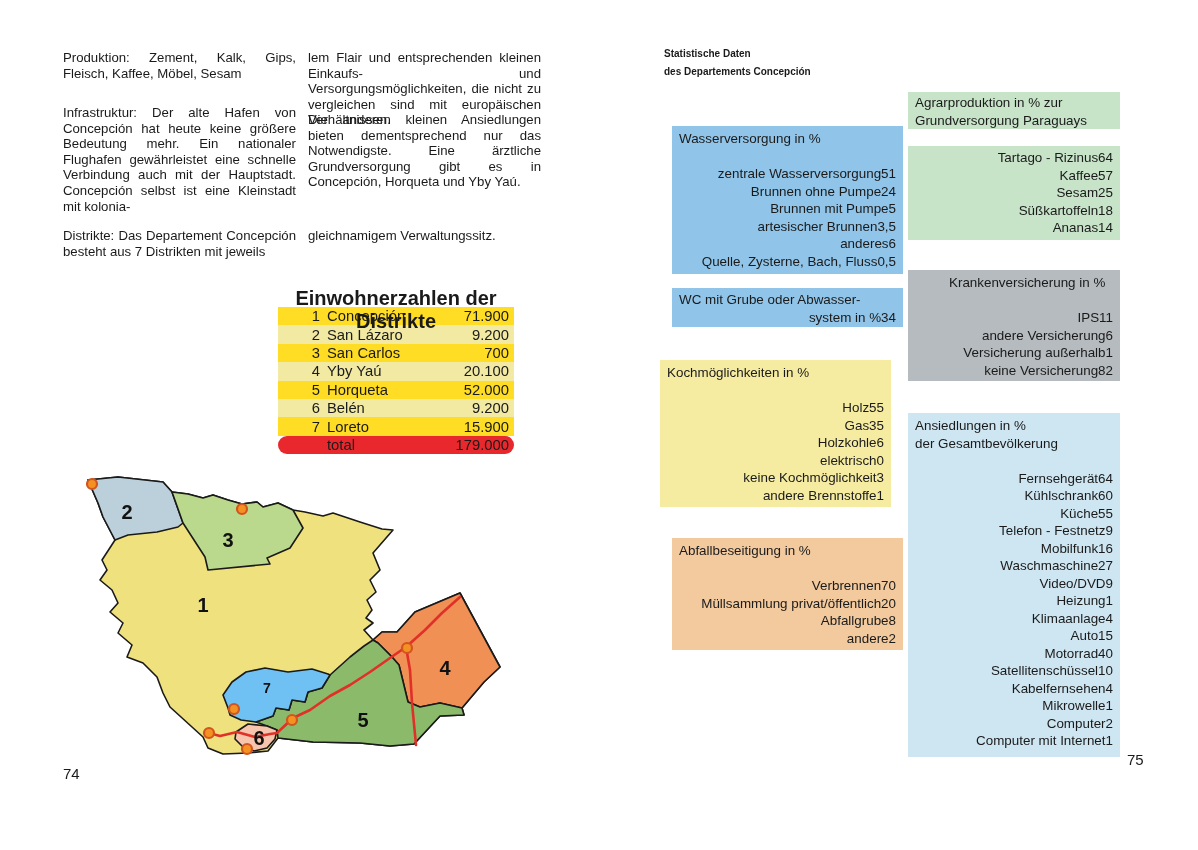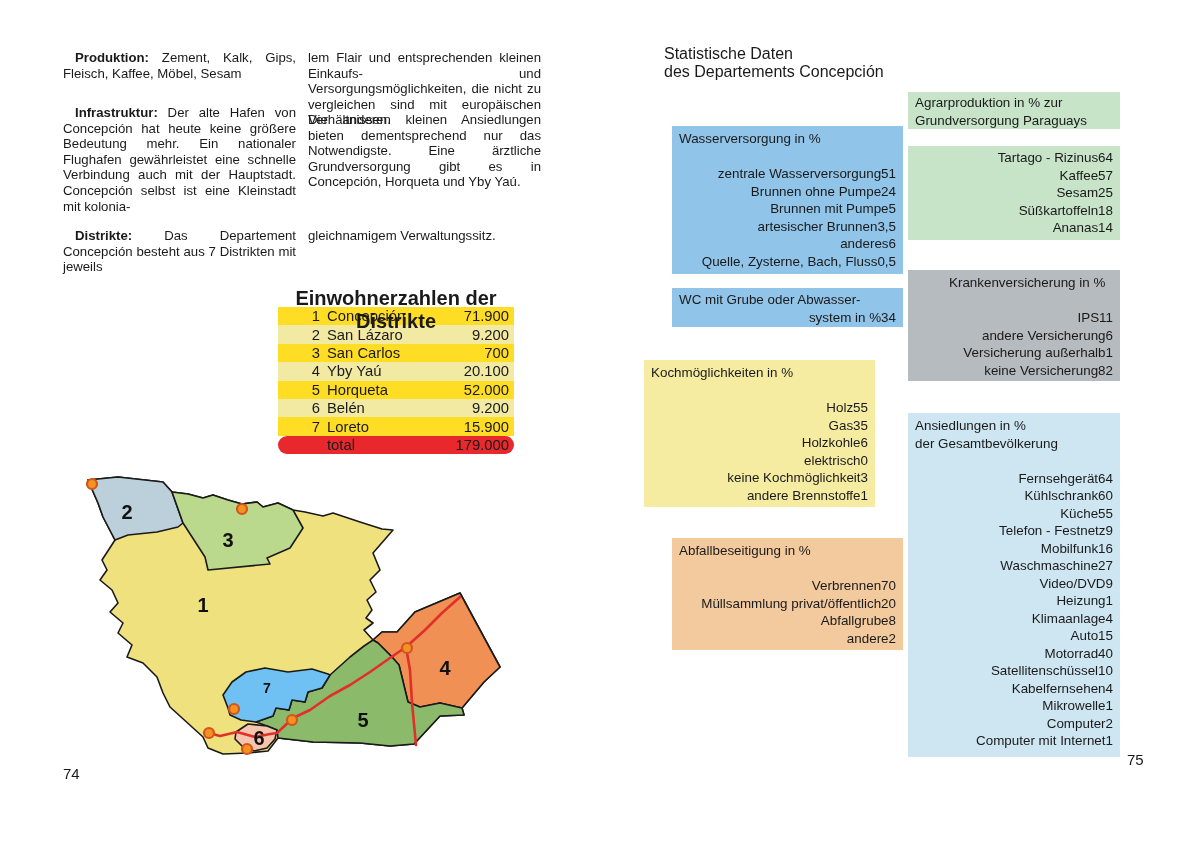--- a/index.html
+++ b/index.html
@@ -1,35 +1,35 @@
 <!DOCTYPE html>
 <html><head>
 <meta charset="utf-8">
 <style>
   html,body{margin:0;padding:0;background:#9a9a9a;}
   .sheet{position:relative;width:1198px;height:850px;background:#ffffff;
          font-family:"Liberation Sans",sans-serif;color:#1a1a1a;overflow:hidden;}
 
   
   .para{position:absolute;width:233px;margin:0;font-size:13.2px;line-height:15.6px;text-align:justify;}
-  .para b{font-weight:bold;margin-left:12px;}
+  .para b{font-weight:normal;}
 
   
   .dtable{position:absolute;left:278px;top:287px;width:236px;font-size:14.8px;}
   .dtitle{font-weight:bold;font-size:20px;text-align:center;height:20px;}
   .drow{display:flex;height:18.4px;align-items:center;}
   .drows .drow:nth-child(odd){background:#FFDD25;}
   .drows .drow:nth-child(even){background:#F2E9A2;}
   .dnum{width:42px;text-align:right;}
   .dname{flex:1;padding-left:7px;}
   .dval{min-width:62px;text-align:right;padding-right:5px;}
   .drow.total{background:#E8282D;border-radius:9px;}
 
   
-  .rtitle{position:absolute;left:664px;top:45px;font-weight:normal;font-size:16px;line-height:17.5px;}
+  .rtitle{position:absolute;left:664px;top:45px;font-weight:bold;font-size:10px;line-height:17.5px;}
   .box{position:absolute;font-size:13.4px;line-height:17.5px;padding:4px 7px;box-sizing:border-box;}
   .box .srow{display:flex;justify-content:flex-end;}
   .gap{height:17.5px;}
   .pink{background:#D8A9D3;}
   .blue{background:#90C4E9;}
   .yellow{background:#F5ECA2;}
   .orange{background:#F2CA9E;}
   .green{background:#C7E3C8;}
   .gray{background:#B6BBBF;padding-left:41px;}
   .lblue{background:#CEE6F2;}
@@ -195,21 +195,21 @@
   </div>
 
   <div class="box blue" style="left:672px;top:288px;width:231px;height:39px;padding:3px 7px">
     <div>WC mit Grube oder Abwasser-</div>
     <div class="srow">
       <span>system in %</span>
       <span>34</span>
     </div>
   </div>
 
-  <div class="box yellow" style="left:644px;top:360px;width:231px;height:147px">
+  <div class="box yellow" style="left:660px;top:360px;width:231px;height:147px">
     <div class="bt">Kochmöglichkeiten in %</div>
     <div class="gap"></div>
     <div>
 
     <div class="srow">
         <span>Holz</span>
         <span>55</span>
       </div>
         <div class="srow">
         <span>Gas</span>

